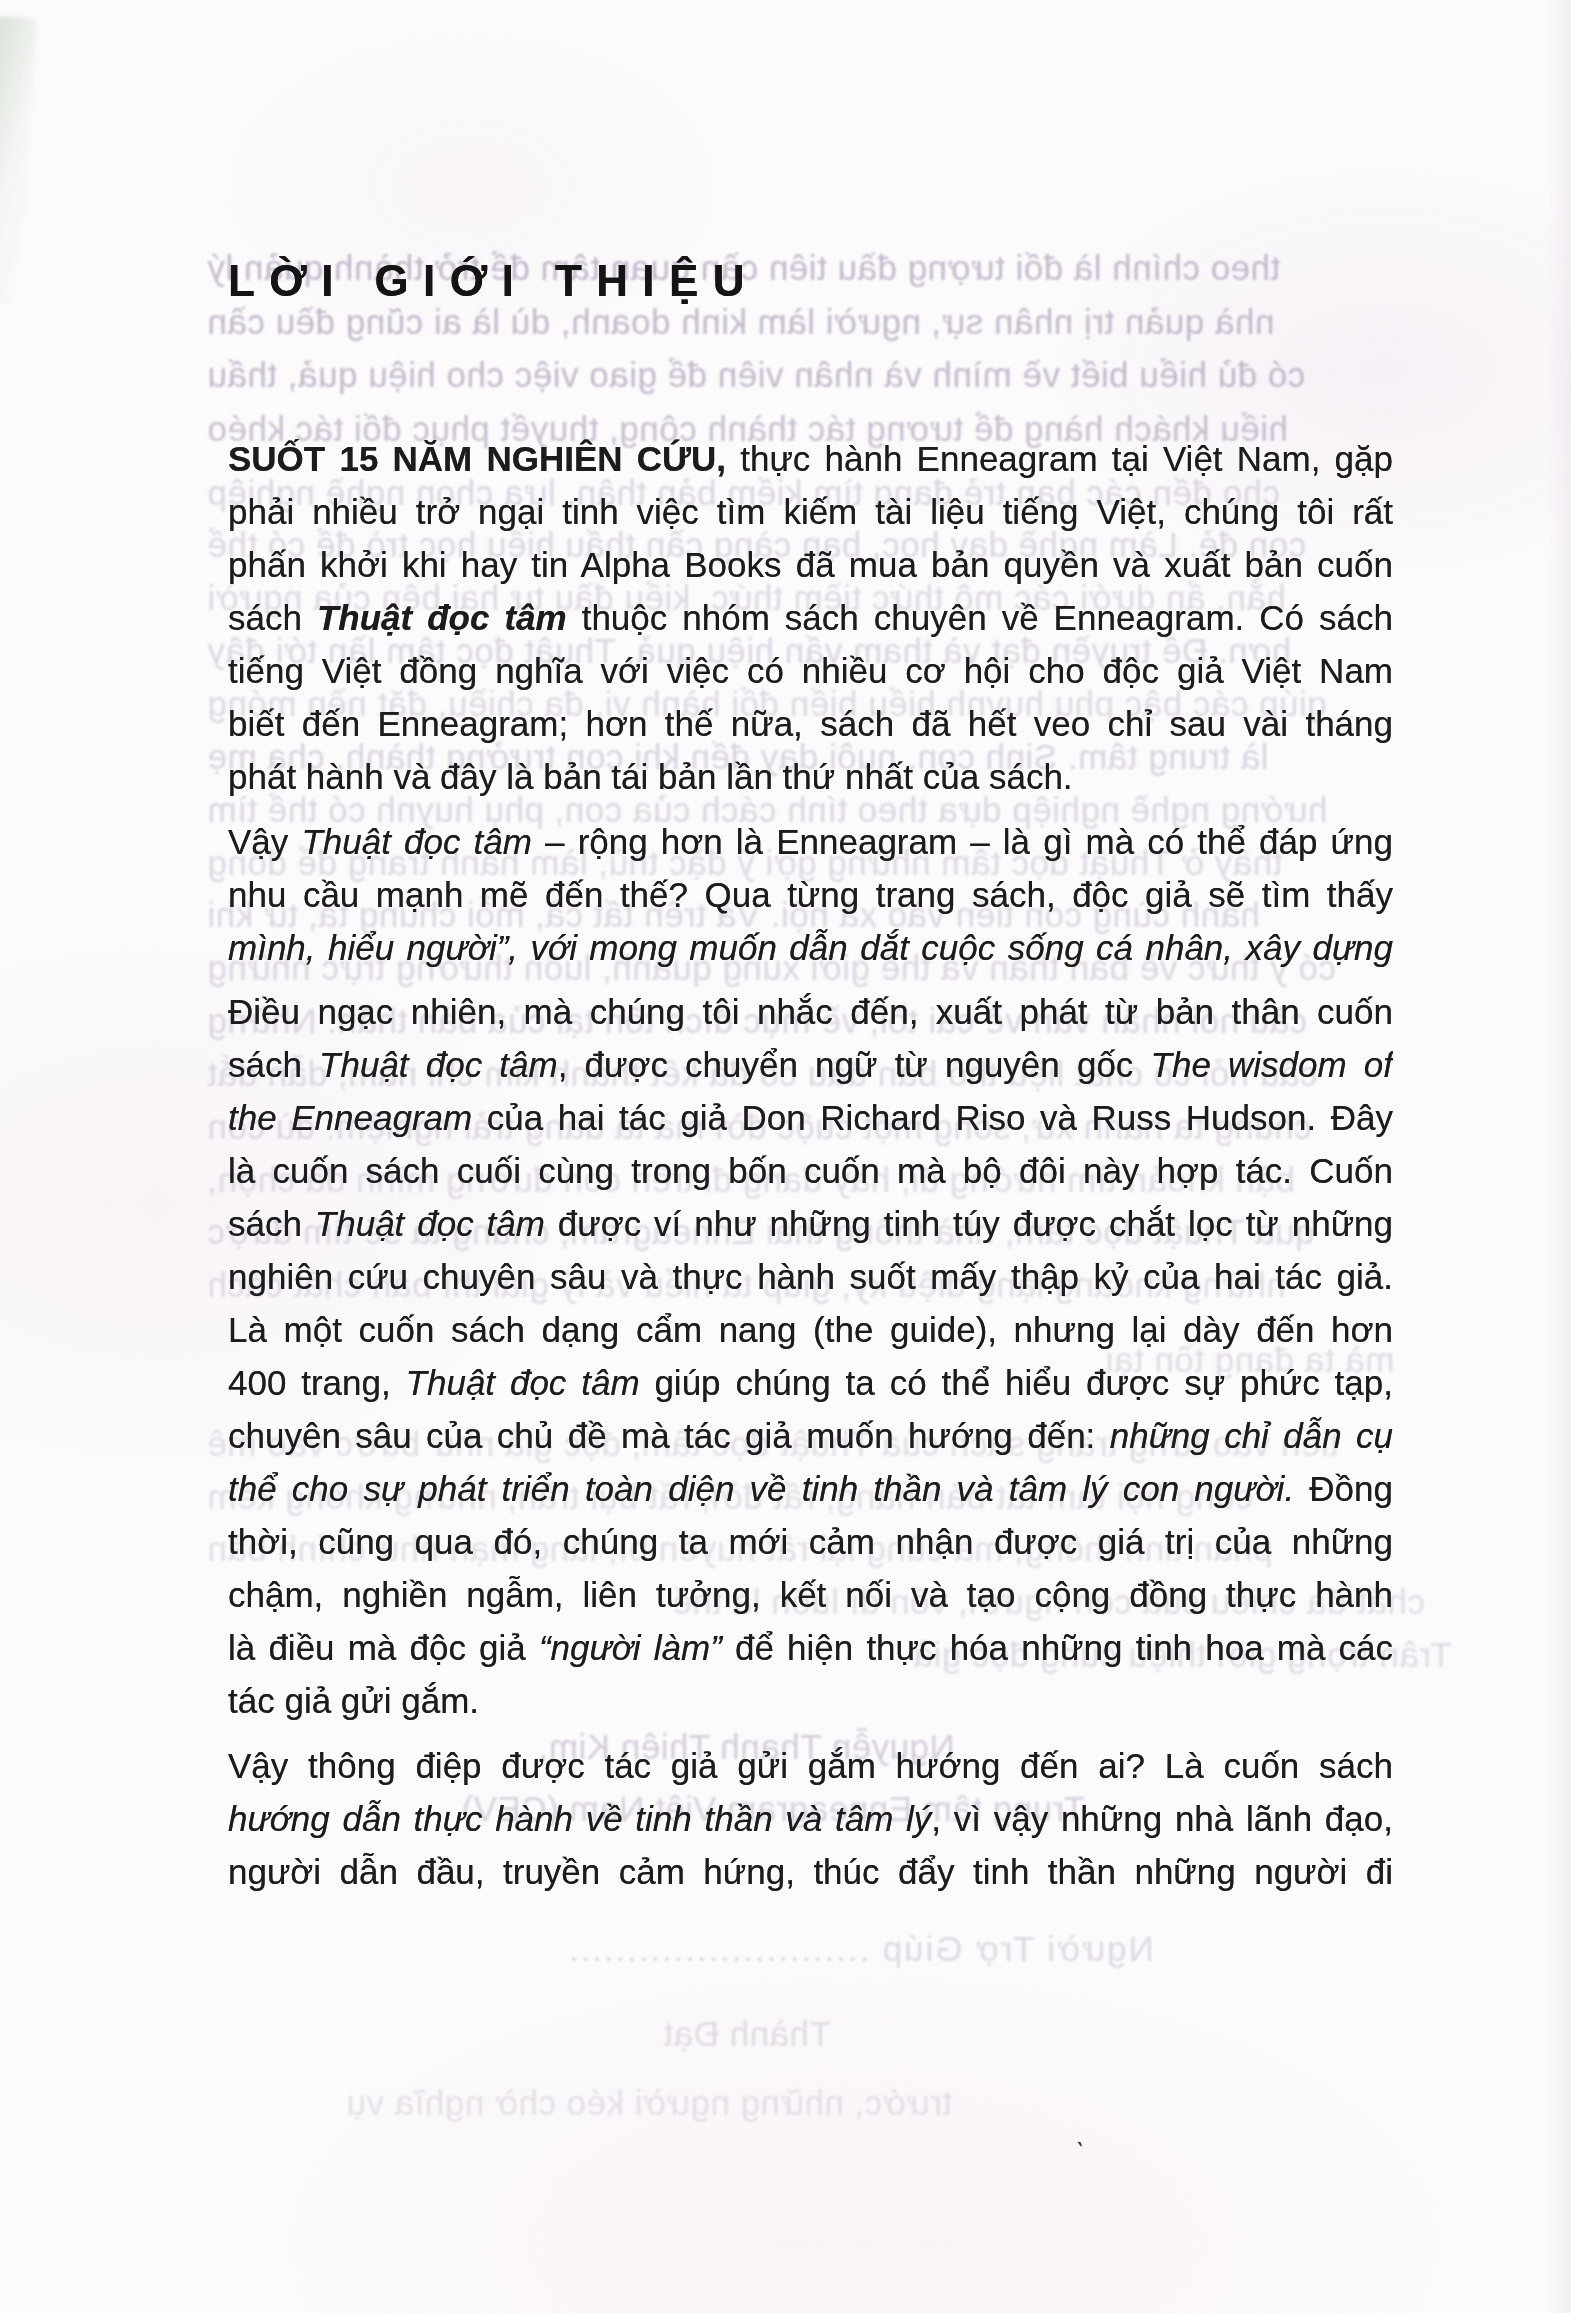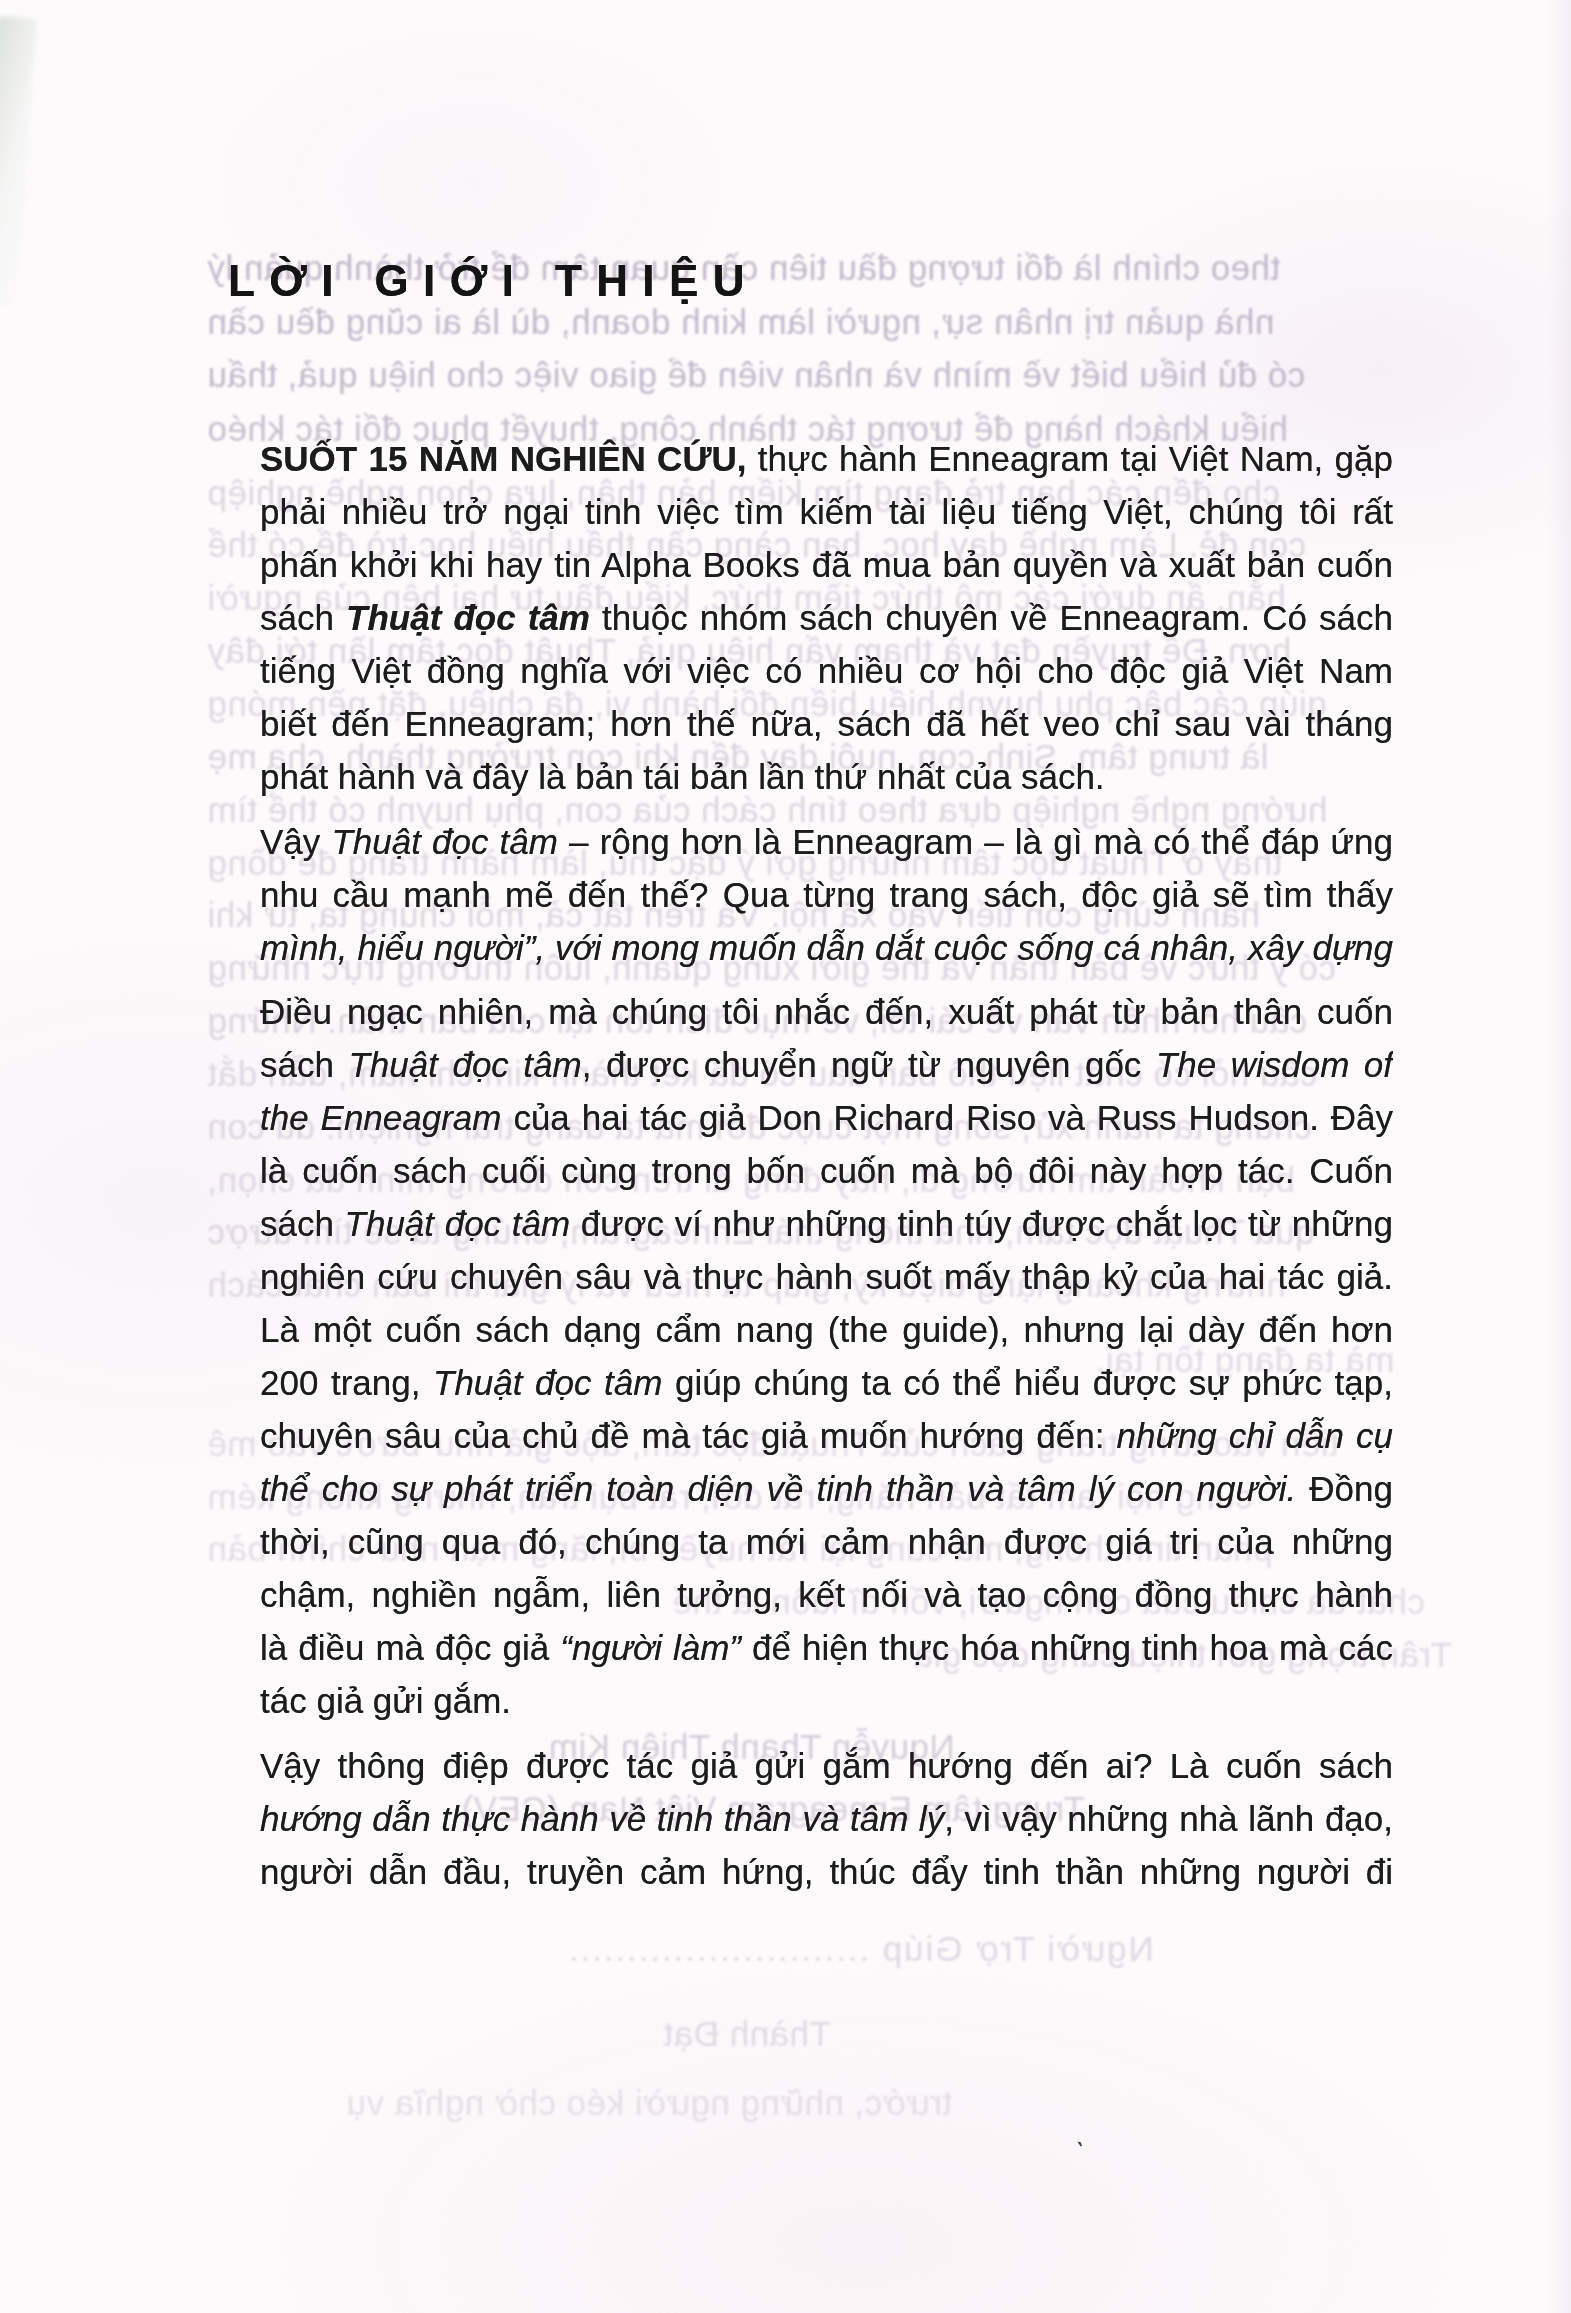--- a/index.html
+++ b/index.html
@@ -40,21 +40,20 @@
   }
   .body-text{
     position:absolute;left:228px;top:432px;width:1165px;
     color:#1c1c1c;font-size:35px;
   }
   .para{margin:0 0 11.5px 0;}
   .line{
     height:53px;line-height:53px;overflow:hidden;
     text-align:justify;text-align-last:justify;
     text-shadow:0 0 0.5px rgba(20,20,20,.75);
-    margin-left:32px;
   }
   .line.endline{text-align-last:left;}
   .seg-b{font-weight:bold;}
   .seg-i{font-style:italic;}
   .seg-bi{font-weight:bold;font-style:italic;}
   .speck-mark{
     position:absolute;left:1074px;top:2137px;
     color:#3a3a3a;font-size:29px;transform:rotate(8deg);
   }
   .edge-shade{
@@ -122,21 +121,21 @@
         <div class="line"><span class="seg-i">mình, hiểu người”, với mong muốn dẫn dắt cuộc sống cá nhân, xây dựng</span></div>
       </div>
       <div class="para">
         <div class="line"><span>Điều ngạc nhiên, mà chúng tôi nhắc đến, xuất phát từ bản thân cuốn</span></div>
         <div class="line"><span>sách </span><span class="seg-i">Thuật đọc tâm</span><span>, được chuyển ngữ từ nguyên gốc </span><span class="seg-i">The wisdom of</span></div>
         <div class="line"><span class="seg-i">the Enneagram</span><span> của hai tác giả Don Richard Riso và Russ Hudson. Đây</span></div>
         <div class="line"><span>là cuốn sách cuối cùng trong bốn cuốn mà bộ đôi này hợp tác. Cuốn</span></div>
         <div class="line"><span>sách </span><span class="seg-i">Thuật đọc tâm</span><span> được ví như những tinh túy được chắt lọc từ những</span></div>
         <div class="line"><span>nghiên cứu chuyên sâu và thực hành suốt mấy thập kỷ của hai tác giả.</span></div>
         <div class="line"><span>Là một cuốn sách dạng cẩm nang (the guide), nhưng lại dày đến hơn</span></div>
-        <div class="line"><span>200 trang, </span><span class="seg-i">Thuật đọc tâm</span><span> giúp chúng ta có thể hiểu được sự phức tạp,</span></div>
+        <div class="line"><span>400 trang, </span><span class="seg-i">Thuật đọc tâm</span><span> giúp chúng ta có thể hiểu được sự phức tạp,</span></div>
         <div class="line"><span>chuyên sâu của chủ đề mà tác giả muốn hướng đến: </span><span class="seg-i">những chỉ dẫn cụ</span></div>
         <div class="line"><span class="seg-i">thể cho sự phát triển toàn diện về tinh thần và tâm lý con người.</span><span> Đồng</span></div>
         <div class="line"><span>thời, cũng qua đó, chúng ta mới cảm nhận được giá trị của những</span></div>
         <div class="line"><span>chậm, nghiền ngẫm, liên tưởng, kết nối và tạo cộng đồng thực hành</span></div>
         <div class="line"><span>là điều mà độc giả </span><span class="seg-i">“người làm”</span><span> để hiện thực hóa những tinh hoa mà các</span></div>
         <div class="line endline"><span>tác giả gửi gắm.</span></div>
       </div>
       <div class="para">
         <div class="line"><span>Vậy thông điệp được tác giả gửi gắm hướng đến ai? Là cuốn sách</span></div>
         <div class="line"><span class="seg-i">hướng dẫn thực hành về tinh thần và tâm lý</span><span>, vì vậy những nhà lãnh đạo,</span></div>

